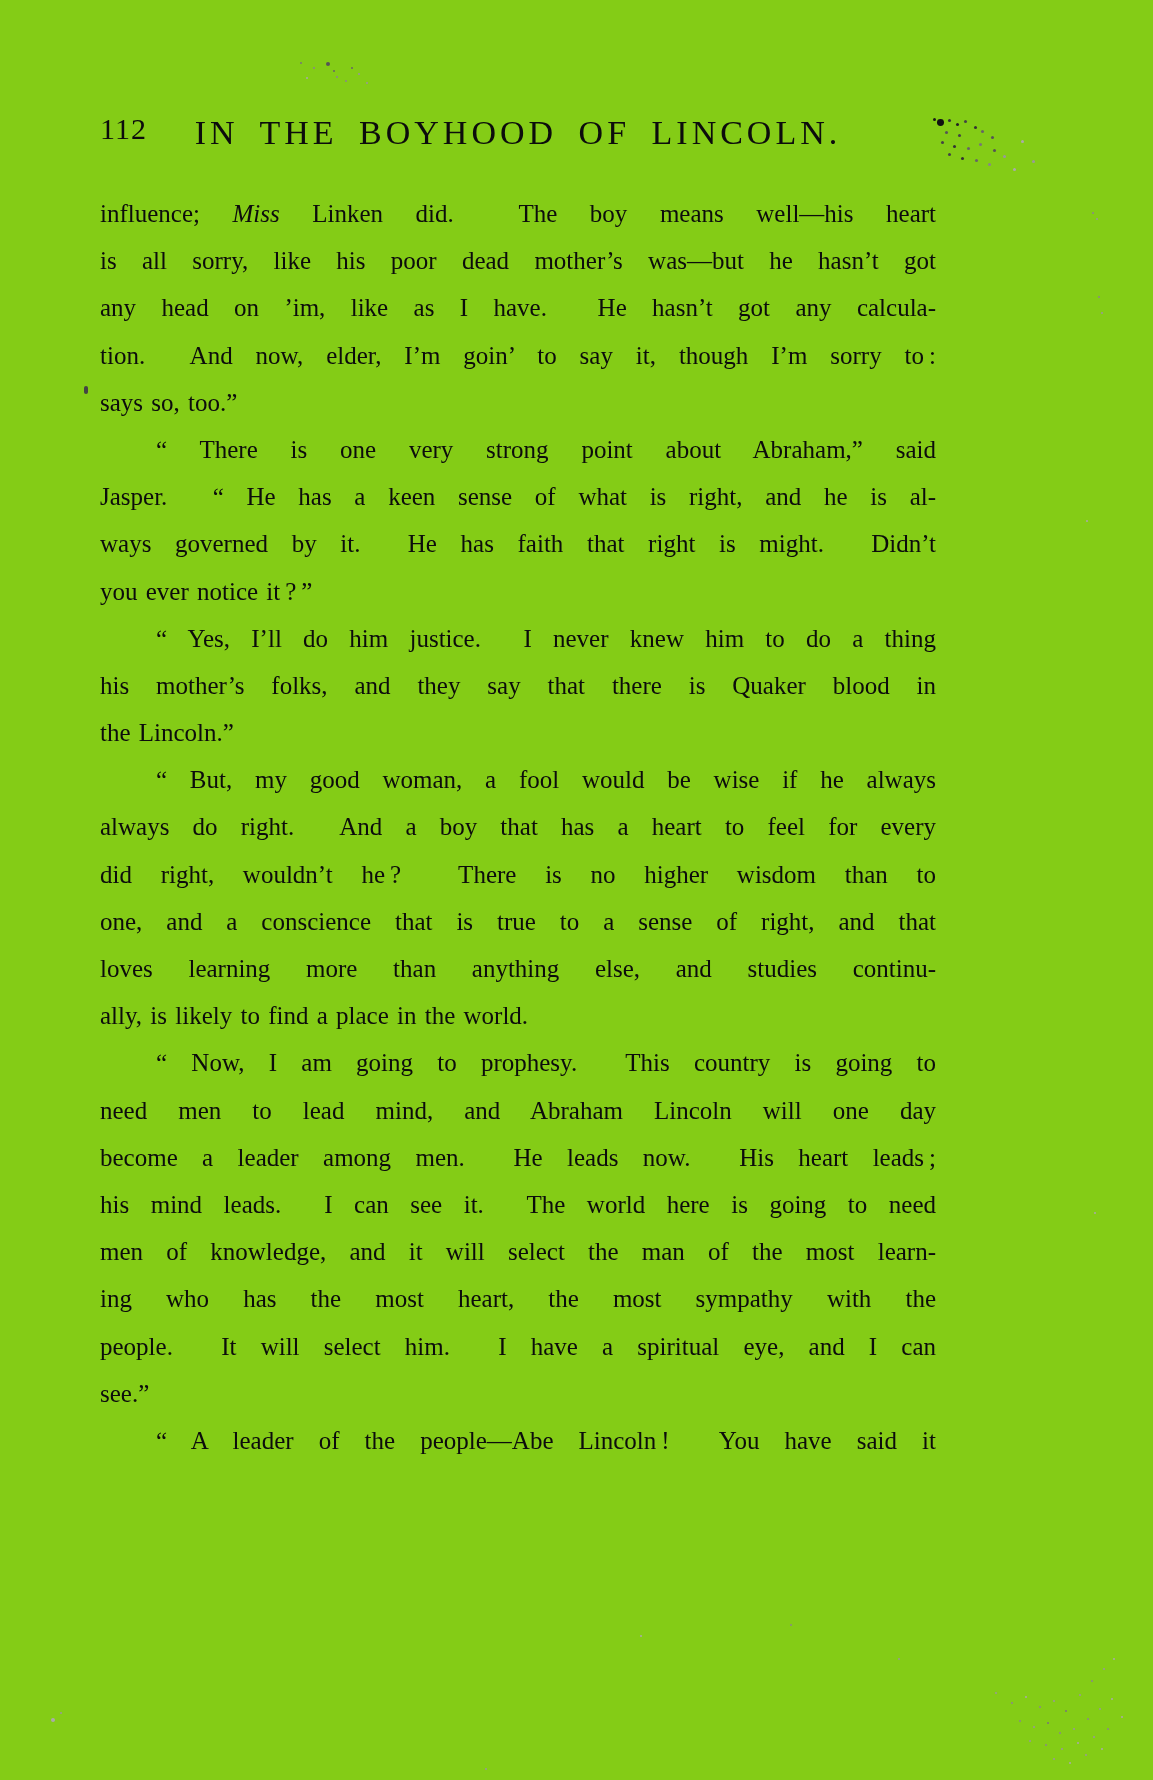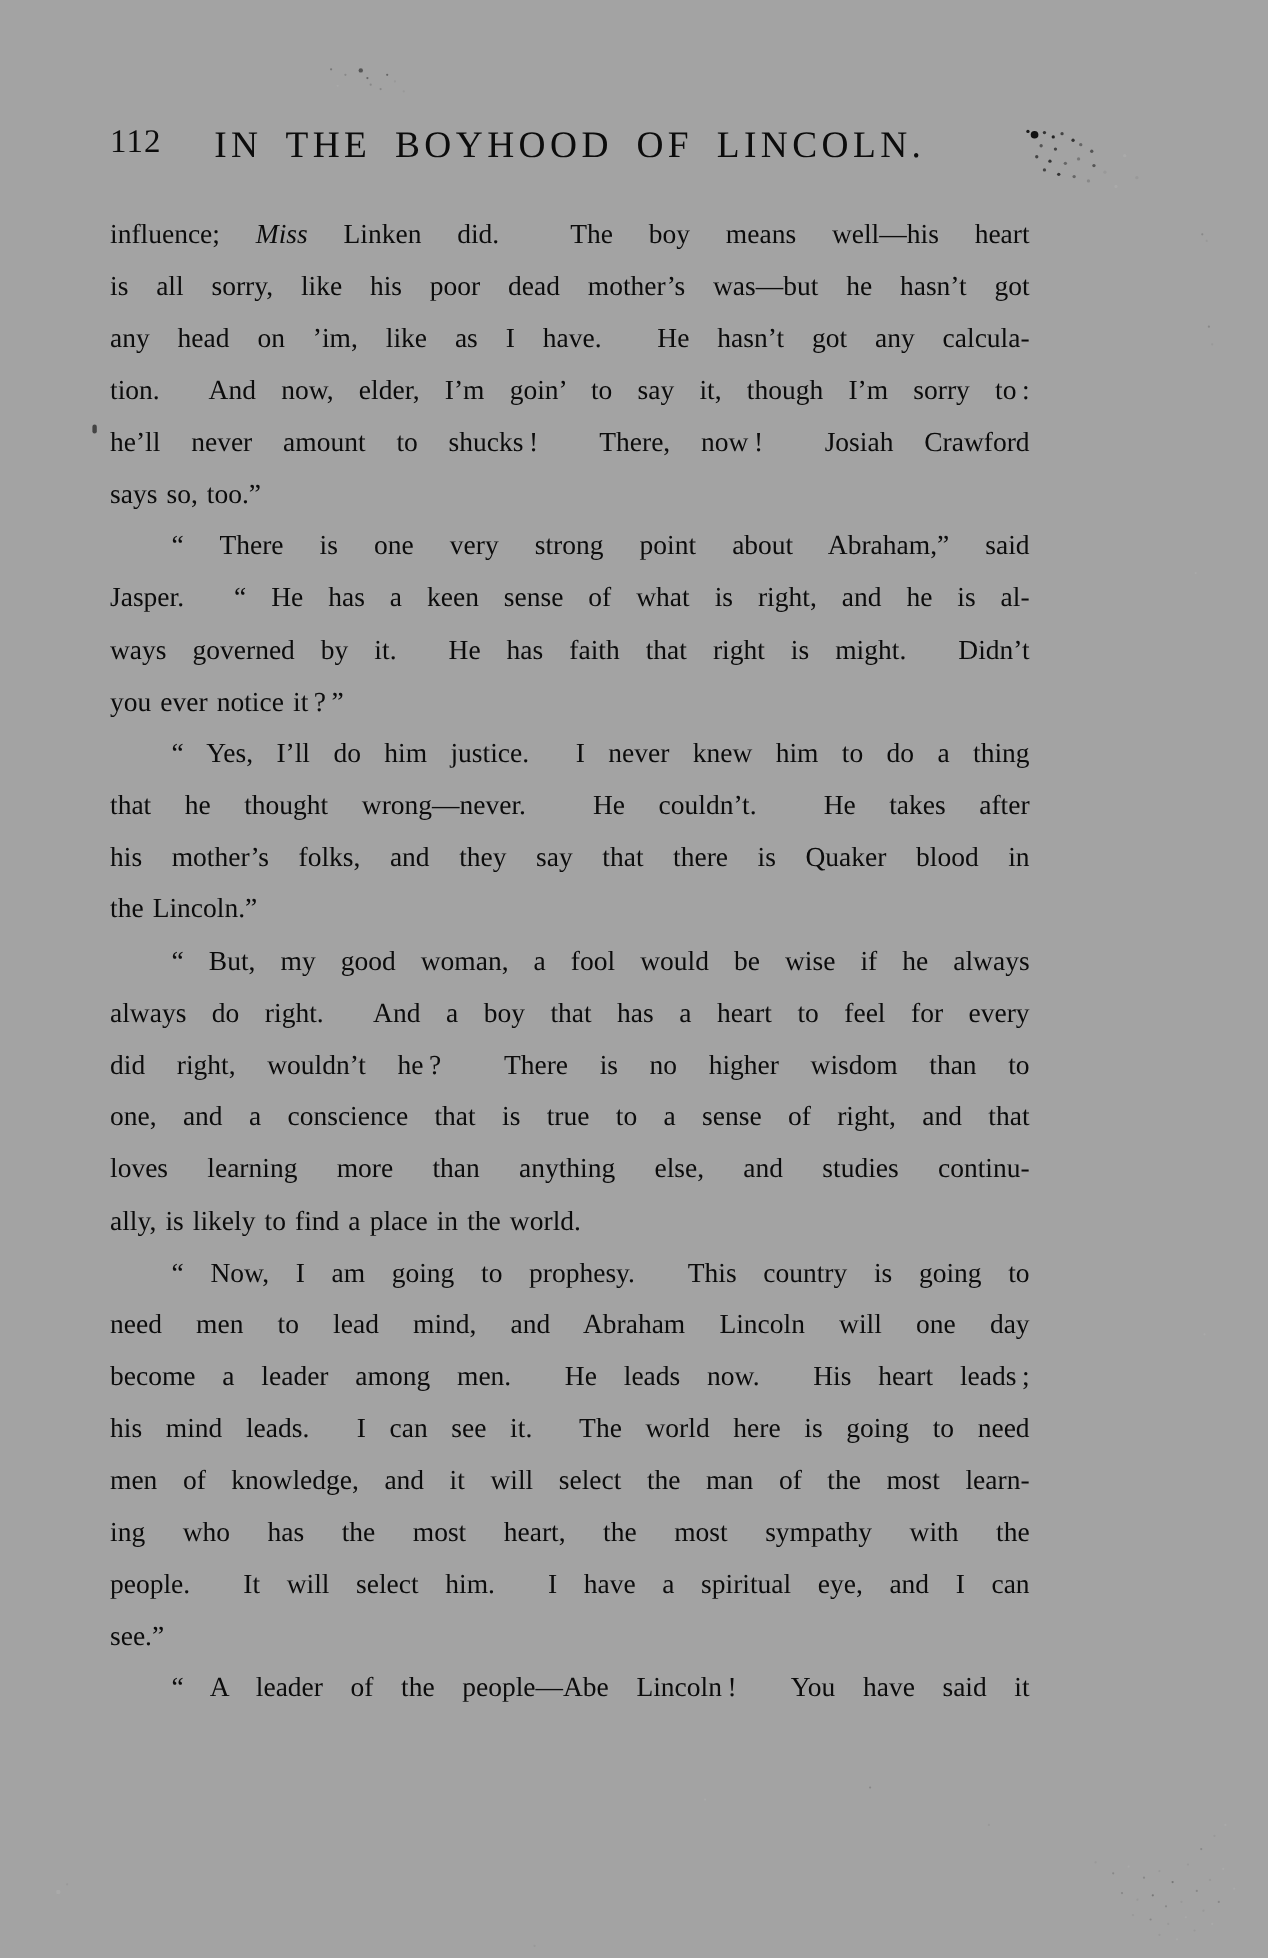--- a/index.html
+++ b/index.html
@@ -3,21 +3,21 @@
 <meta charset="utf-8">
 <style>
   html, body { margin: 0; padding: 0; }
   body {
     width: 1153px; height: 1780px;
     background: #ffffff;
     font-family: "Liberation Serif", "DejaVu Serif", serif;
     color: #0c0c0c;
     overflow: hidden;
   }
-  .sheet { position: relative; width: 1153px; height: 1780px; background: #a3a3a3; }
+  .sheet { position: relative; width: 1153px; height: 1780px; background: #84cc16; }
 
   
   .header-row { position: absolute; top: 110px; left: 100px; width: 836px; height: 42px; }
   .page-number { position: absolute; left: 0; top: 2px; font-size: 30px; letter-spacing: 1px; }
   .running-title {
     position: absolute; left: 70px; right: 70px; top: 4px;
     text-align: center; font-size: 34px; letter-spacing: 4px; word-spacing: 9px;
   }
 
   
@@ -74,28 +74,26 @@
   <div class="header-row">
     <span class="page-number">112</span>
     <span class="running-title">IN THE BOYHOOD OF LINCOLN.</span>
   </div>
 
   <div class="body-text">
     <div class="line j"><span>influence; </span><span class="it">Miss</span><span> Linken did.&nbsp; The boy means well—his heart</span></div>
     <div class="line j">is all sorry, like his poor dead mother’s was—but he hasn’t got</div>
     <div class="line j">any head on ’im, like as I have.&nbsp; He hasn’t got any calcula-</div>
     <div class="line j">tion.&nbsp; And now, elder, I’m goin’ to say it, though I’m sorry to :</div>
-    <div class="line j">he’ll never amount to shucks !&nbsp; There, now !&nbsp; Josiah Crawford</div>
     <div class="line short">says so, too.”</div>
     <div class="line j indent">“ There is one very strong point about Abraham,” said</div>
     <div class="line j">Jasper.&nbsp; “ He has a keen sense of what is right, and he is al-</div>
     <div class="line j">ways governed by it.&nbsp; He has faith that right is might.&nbsp; Didn’t</div>
     <div class="line short">you ever notice it ? ”</div>
     <div class="line j indent">“ Yes, I’ll do him justice.&nbsp; I never knew him to do a thing</div>
-    <div class="line j">that he thought wrong—never.&nbsp; He couldn’t.&nbsp; He takes after</div>
     <div class="line j">his mother’s folks, and they say that there is Quaker blood in</div>
     <div class="line short">the Lincoln.”</div>
     <div class="line j indent">“ But, my good woman, a fool would be wise if he always</div>
     <div class="line j">always do right.&nbsp; And a boy that has a heart to feel for every</div>
     <div class="line j">did right, wouldn’t he ?&nbsp; There is no higher wisdom than to</div>
     <div class="line j">one, and a conscience that is true to a sense of right, and that</div>
     <div class="line j">loves learning more than anything else, and studies continu-</div>
     <div class="line short">ally, is likely to find a place in the world.</div>
     <div class="line j indent">“ Now, I am going to prophesy.&nbsp; This country is going to</div>
     <div class="line j">need men to lead mind, and Abraham Lincoln will one day</div>

